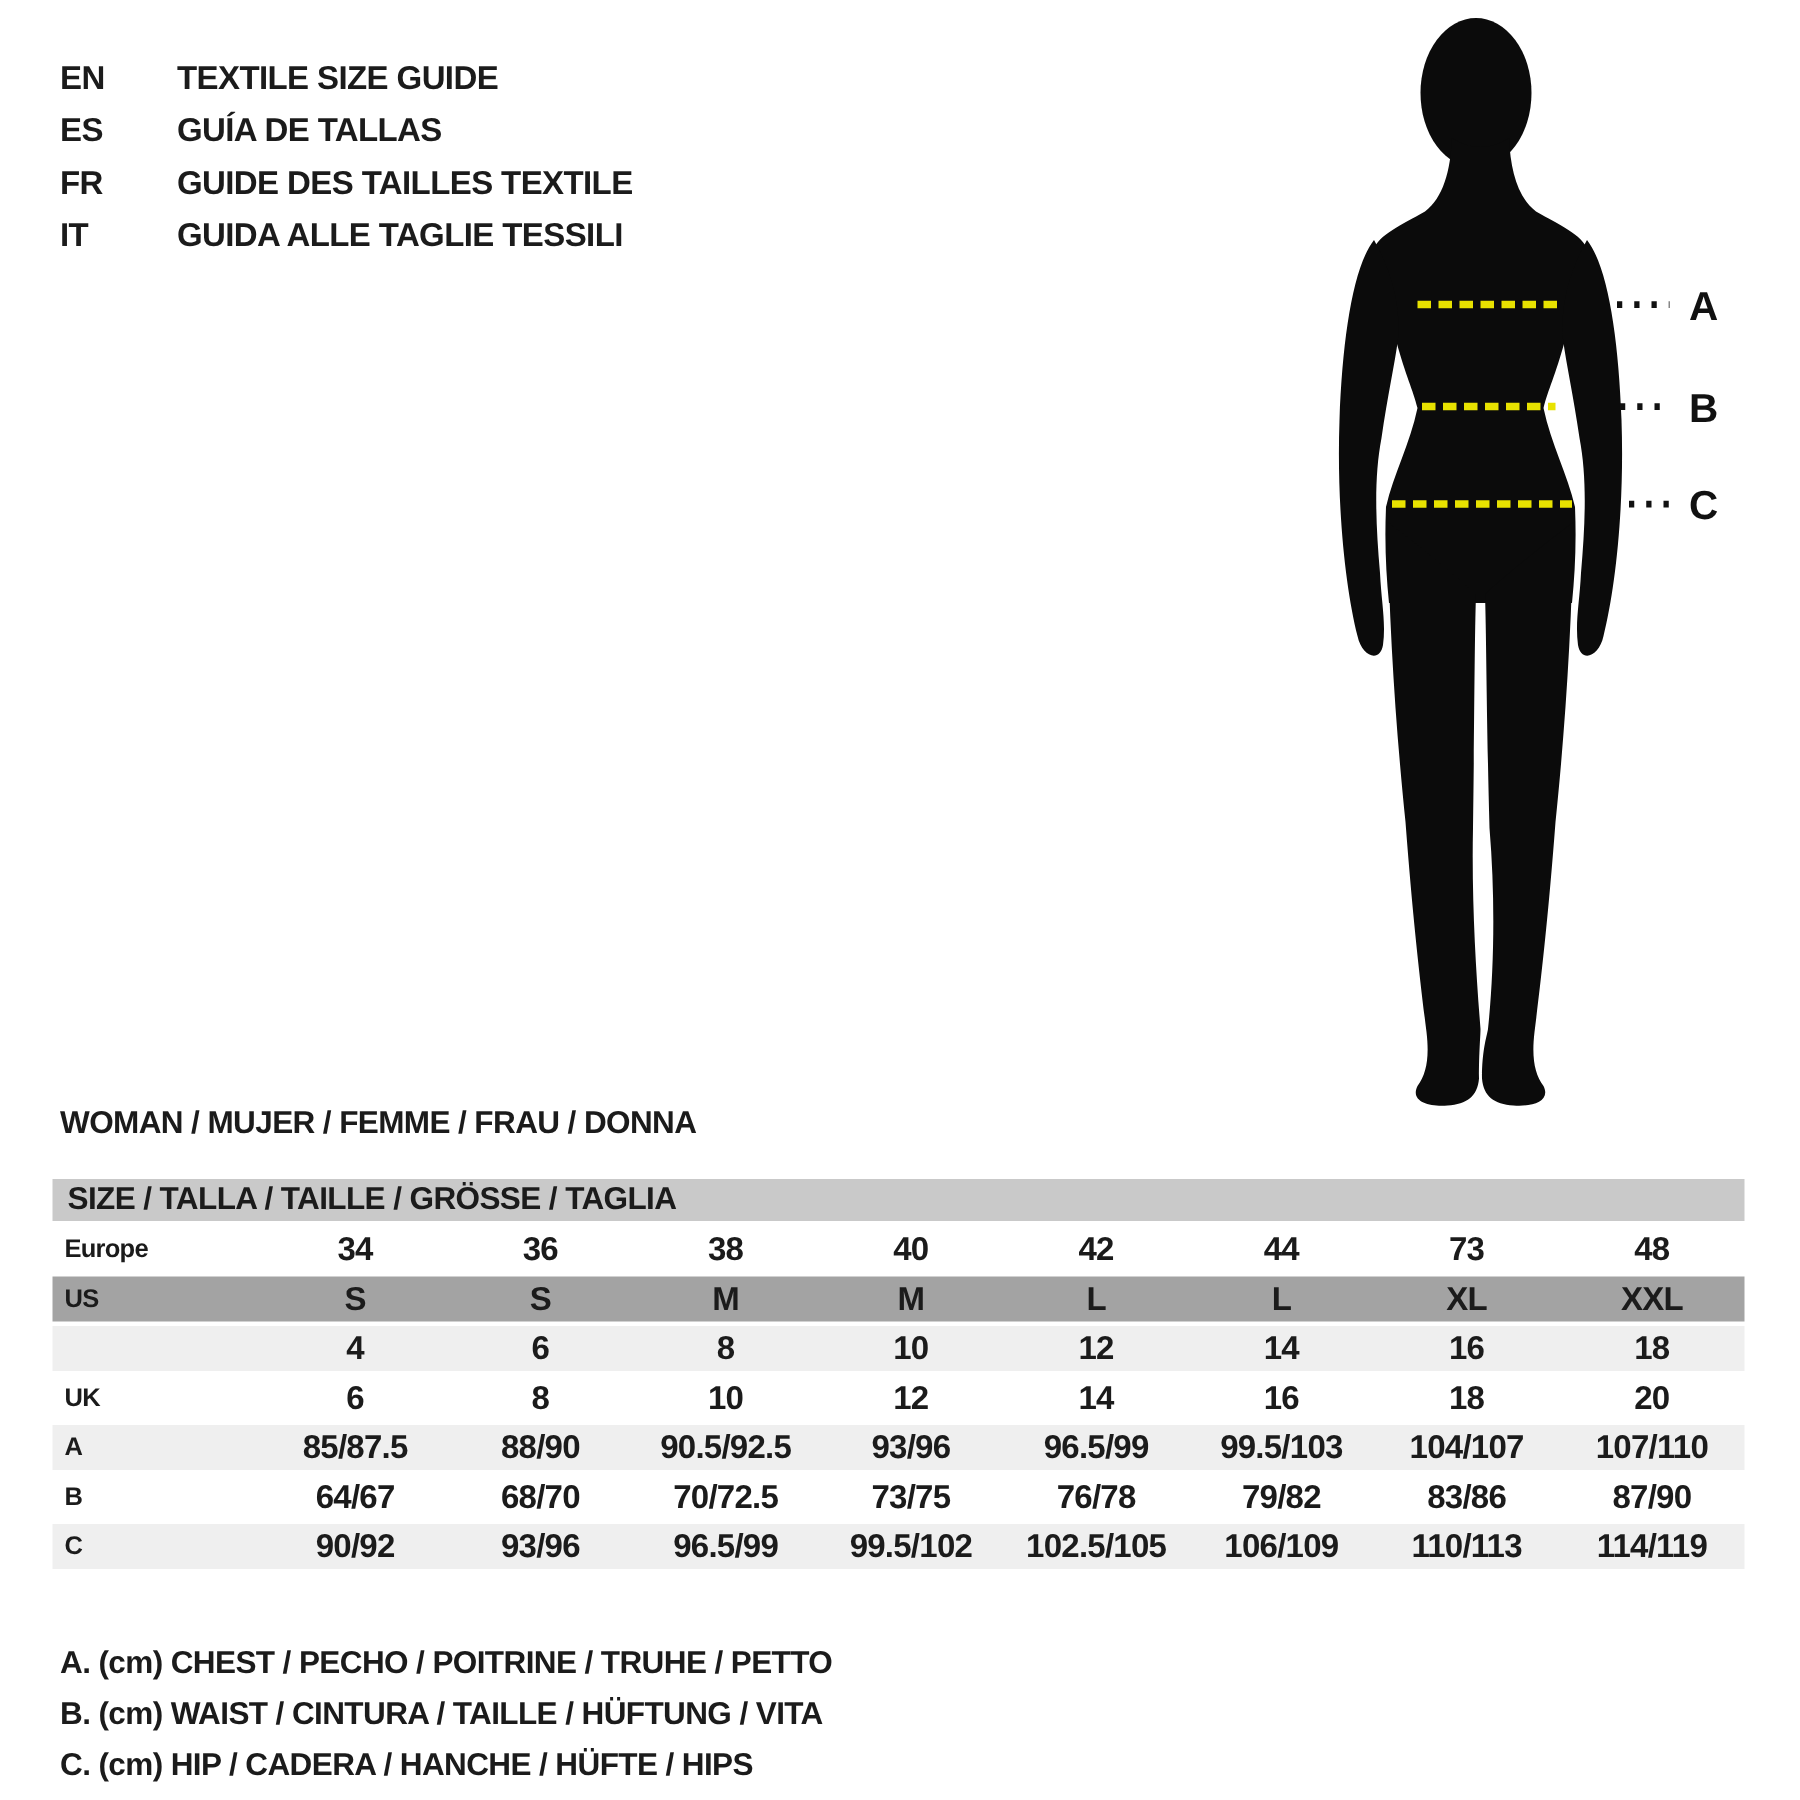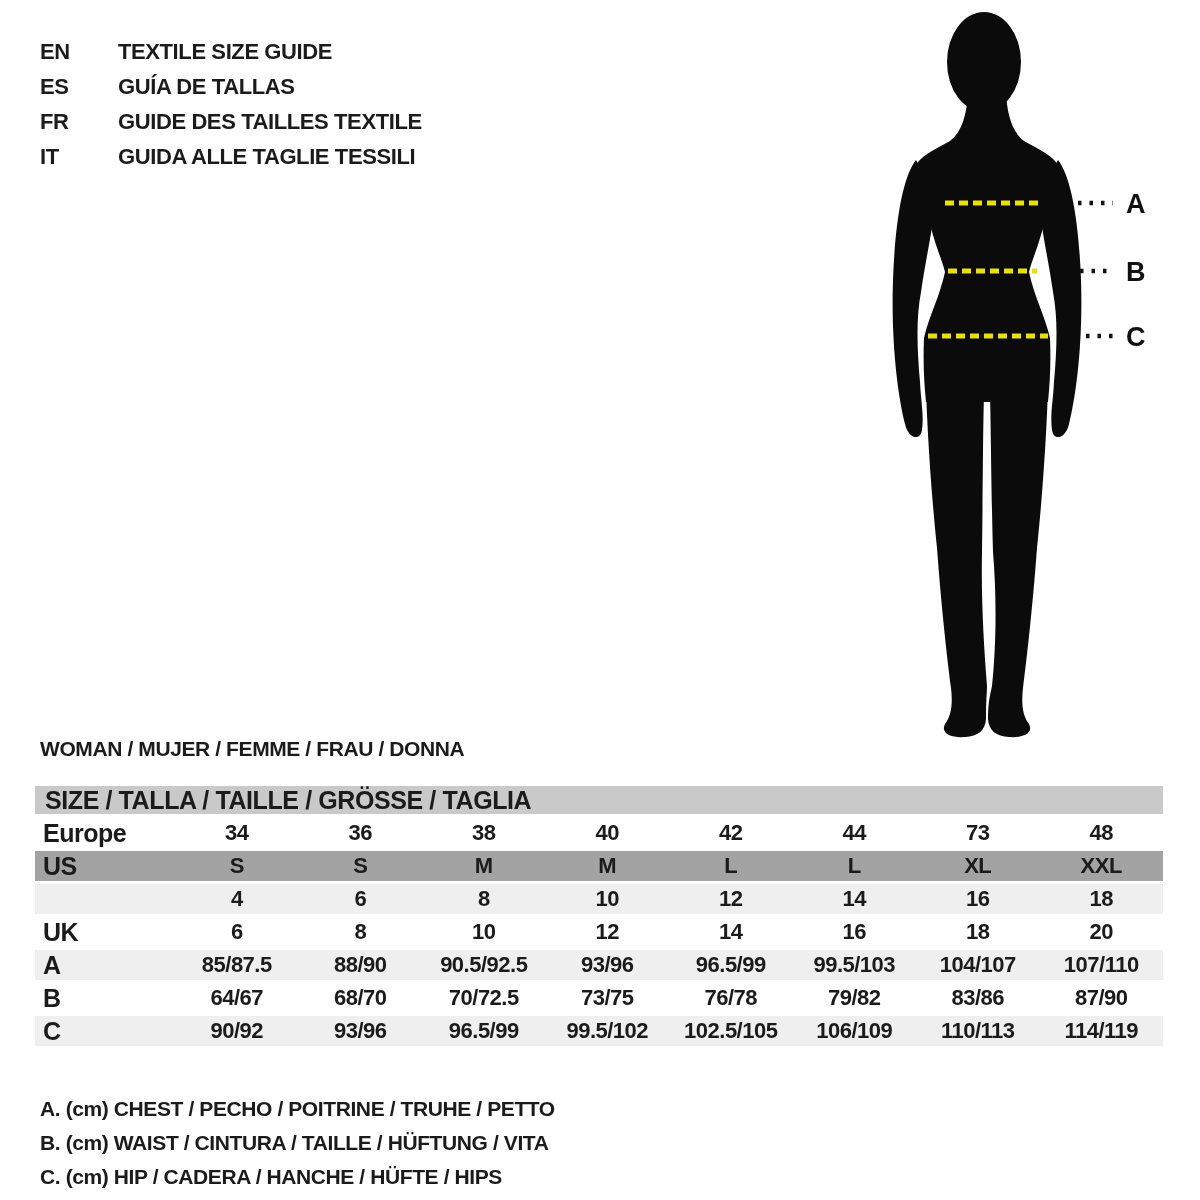--- a/index.html
+++ b/index.html
@@ -13,23 +13,23 @@
   .lang-row{display:flex;height:35px;align-items:flex-end;}
   .lang-code{width:78px;flex:0 0 78px;}
   .lang-label{white-space:nowrap;}
   
   .figure-wrap{position:absolute;left:880px;top:0;width:320px;height:760px;}
   
   .table-title{position:absolute;left:40px;top:737px;font-size:21px;letter-spacing:-0.4px;}
   
   .size-table{position:absolute;left:35px;top:786px;width:1128px;}
   .thead{height:28px;display:flex;align-items:center;padding-left:10px;box-sizing:border-box;
-         font-size:25px;letter-spacing:-0.4px;margin-bottom:4px;}
+         font-size:21px;letter-spacing:-0.4px;margin-bottom:4px;}
   .trow{display:flex;height:30px;margin-bottom:3px;align-items:center;font-size:22px;letter-spacing:-0.5px;}
-  .tlabel{width:140px;flex:0 0 140px;padding-left:8px;box-sizing:border-box;font-size:25px;}
+  .tlabel{width:140px;flex:0 0 140px;padding-left:8px;box-sizing:border-box;font-size:17px;}
   .tcell{flex:1 1 0;text-align:center;white-space:nowrap;}
   
   .legend{position:absolute;left:40px;top:1092px;font-size:21px;letter-spacing:-0.4px;}
   .legend-line{height:34px;display:flex;align-items:center;white-space:nowrap;}
 </style>
 </head>
 <body>
 
 <div class="canvas">
 

